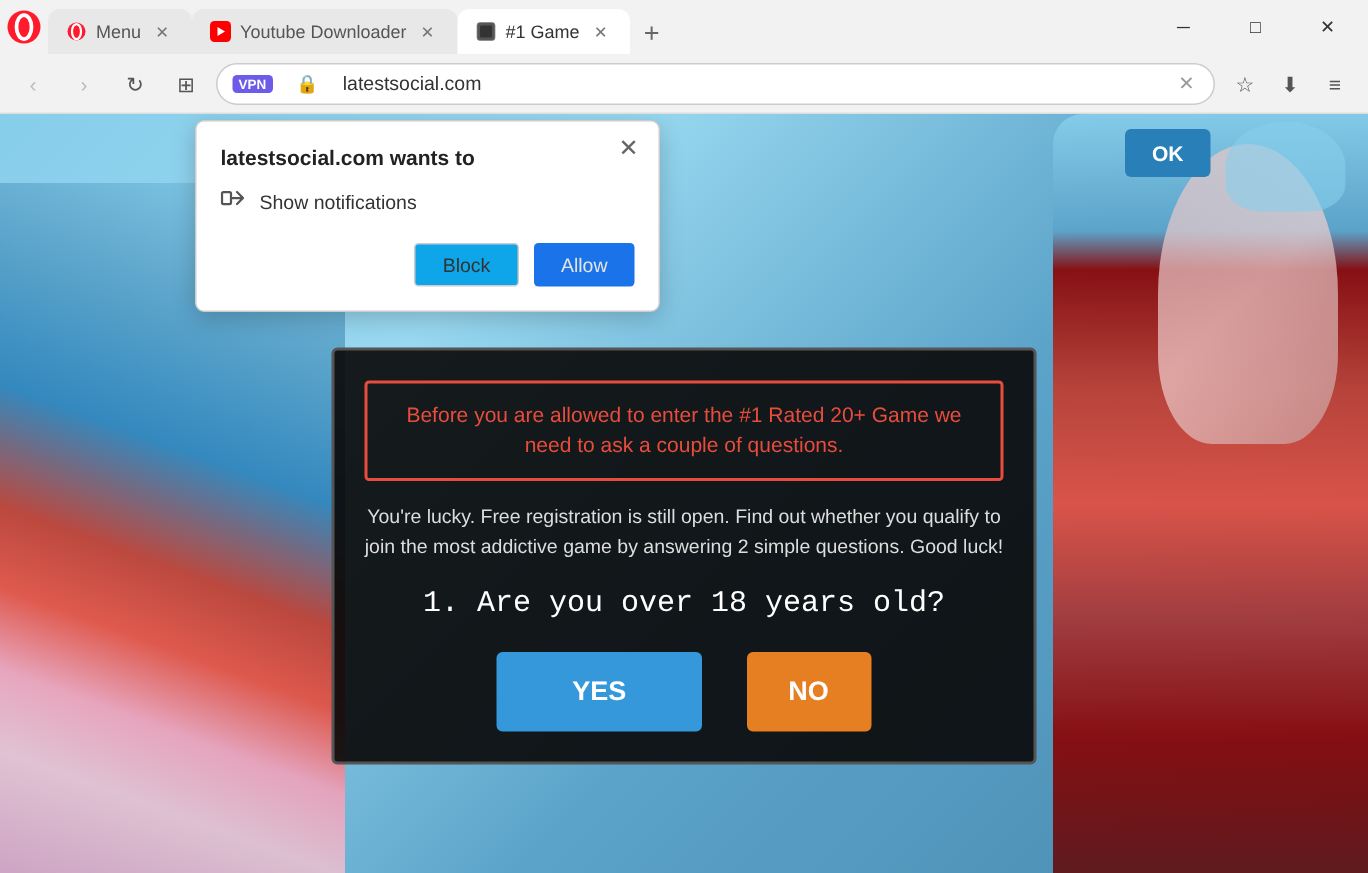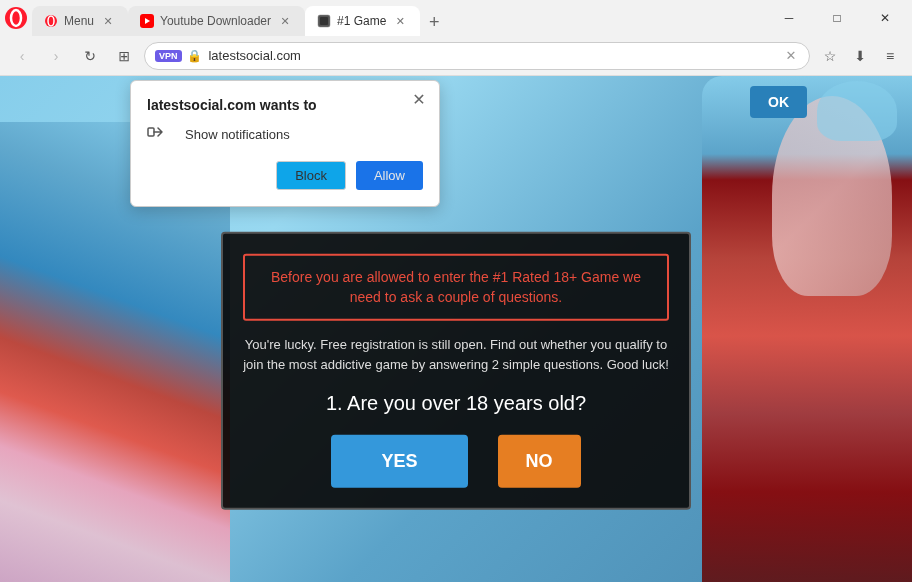--- a/index.html
+++ b/index.html
@@ -151,21 +151,21 @@
 
     .address-bar {
       flex: 1;
       height: 28px;
       background: #fff;
       border: 1px solid #ccc;
       border-radius: 14px;
       display: flex;
       align-items: center;
       padding: 0 10px;
-      gap: 6px;
+      gap: 16px;
     }
 
     .vpn-badge {
       background: #6c5ce7;
       color: white;
       font-size: 9px;
       font-weight: bold;
       padding: 1px 4px;
       border-radius: 3px;
     }
@@ -262,20 +262,21 @@
       font-size: 13px;
       line-height: 1.5;
       margin-bottom: 18px;
     }
 
     .question-text {
       color: #fff;
       font-size: 20px;
       font-weight: 400;
       margin-bottom: 20px;
+      font-family: Liberation Mono, monospace;
     }
 
     .answer-btns {
       display: flex;
       justify-content: center;
       gap: 30px;
     }
 
     .btn-yes {
       background: #3498db;
@@ -330,21 +331,21 @@
     .popup-title {
       font-size: 14px;
       font-weight: 600;
       color: #222;
       margin-bottom: 10px;
     }
 
     .popup-item {
       display: flex;
       align-items: center;
-      gap: 20px;
+      gap: 8px;
       margin-bottom: 16px;
     }
 
     .popup-item-icon {
       font-size: 16px;
       color: #555;
     }
 
     .popup-item-text {
       font-size: 13px;
@@ -471,21 +472,21 @@
         <div style="position:absolute;top:20px;right:20px;width:120px;height:200px;background:linear-gradient(135deg,#e8c4c4,#f0d0d0,#c8a0a0);border-radius:50% 50% 30% 30%;opacity:0.7;"></div>
         <div style="position:absolute;top:5px;right:15px;width:80px;height:60px;background:#87CEEB;border-radius:50% 50% 30% 30%;opacity:0.6;"></div>
       </div>
 
       <button class="ok-btn">OK</button>
 
       <div class="top-promo">exiest game of 2019!</div>
 
       <div class="main-overlay">
         <div class="warning-box">
-          <div class="warning-text">Before you are allowed to enter the #1 Rated 18+ Game we need to ask a couple of questions.</div>
+          <div class="warning-text">Before you are allowed to enter the #1 Rated 20+ Game we need to ask a couple of questions.</div>
         </div>
         <div class="description-text">You're lucky. Free registration is still open. Find out whether you qualify to join the most addictive game by answering 2 simple questions. Good luck!</div>
         <div class="question-text">1. Are you over 18 years old?</div>
         <div class="answer-btns">
           <button class="btn-yes">YES</button>
           <button class="btn-no">NO</button>
         </div>
       </div>
 
       <div class="notification-popup">

